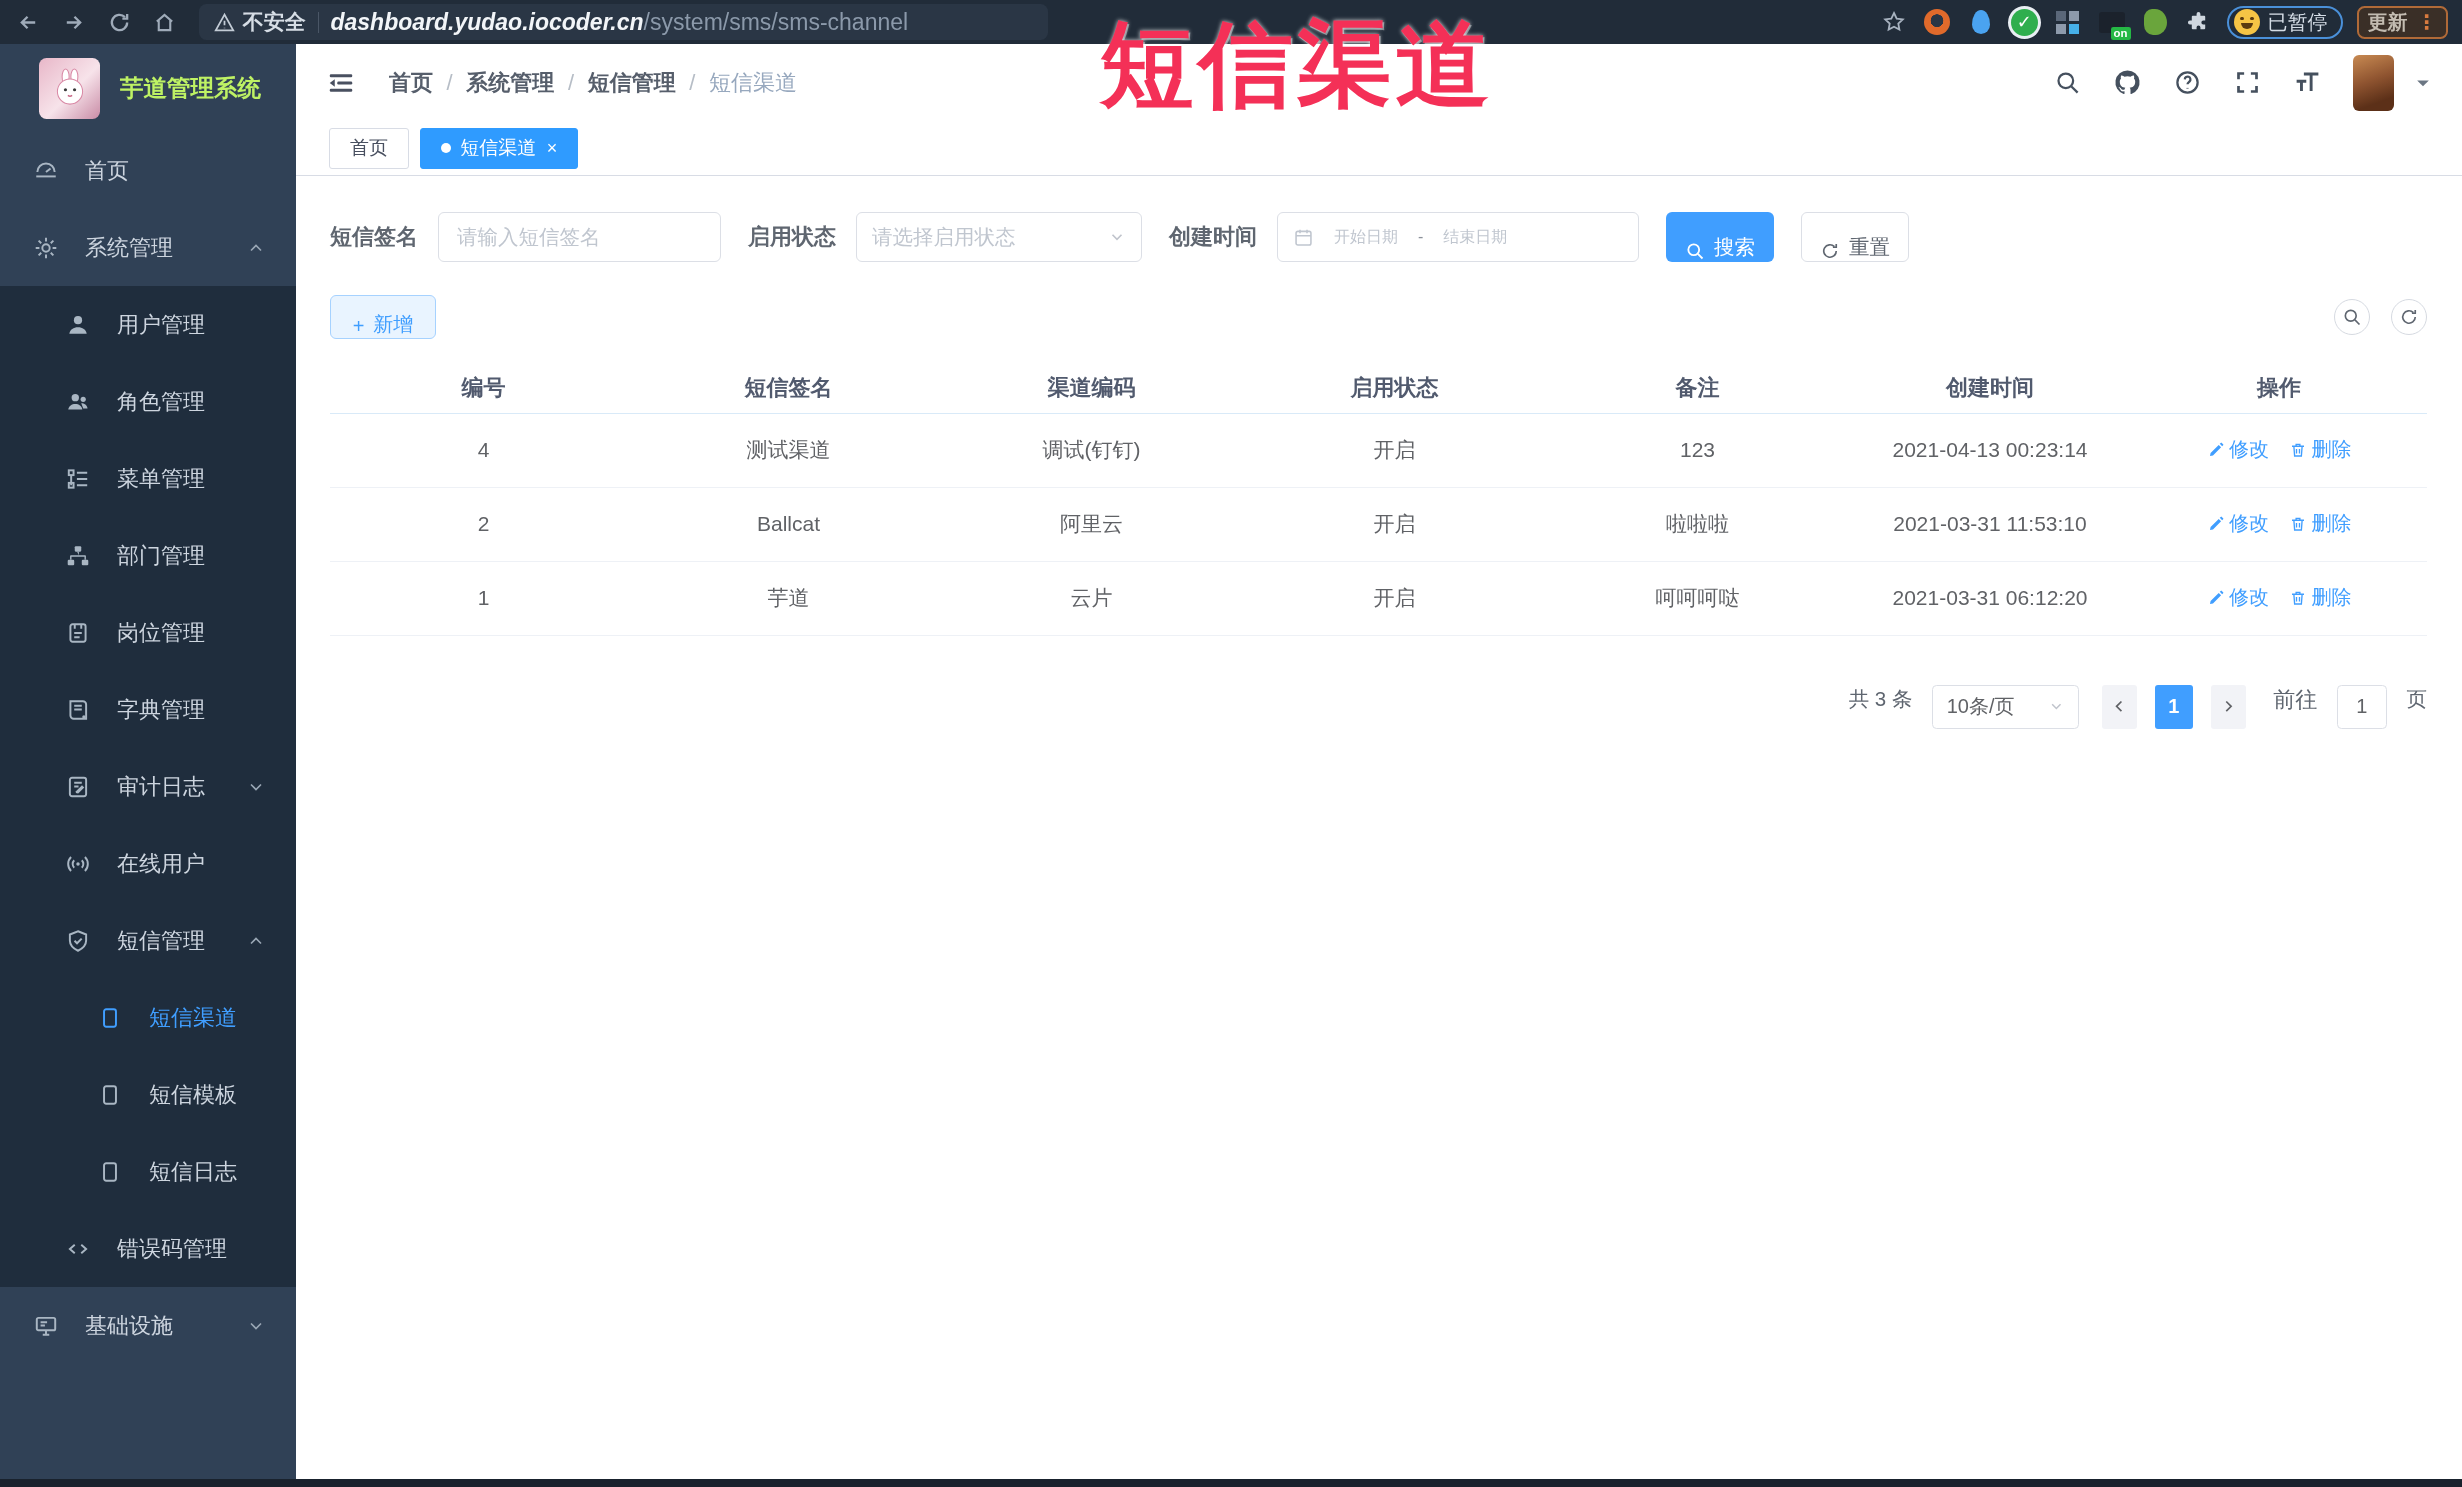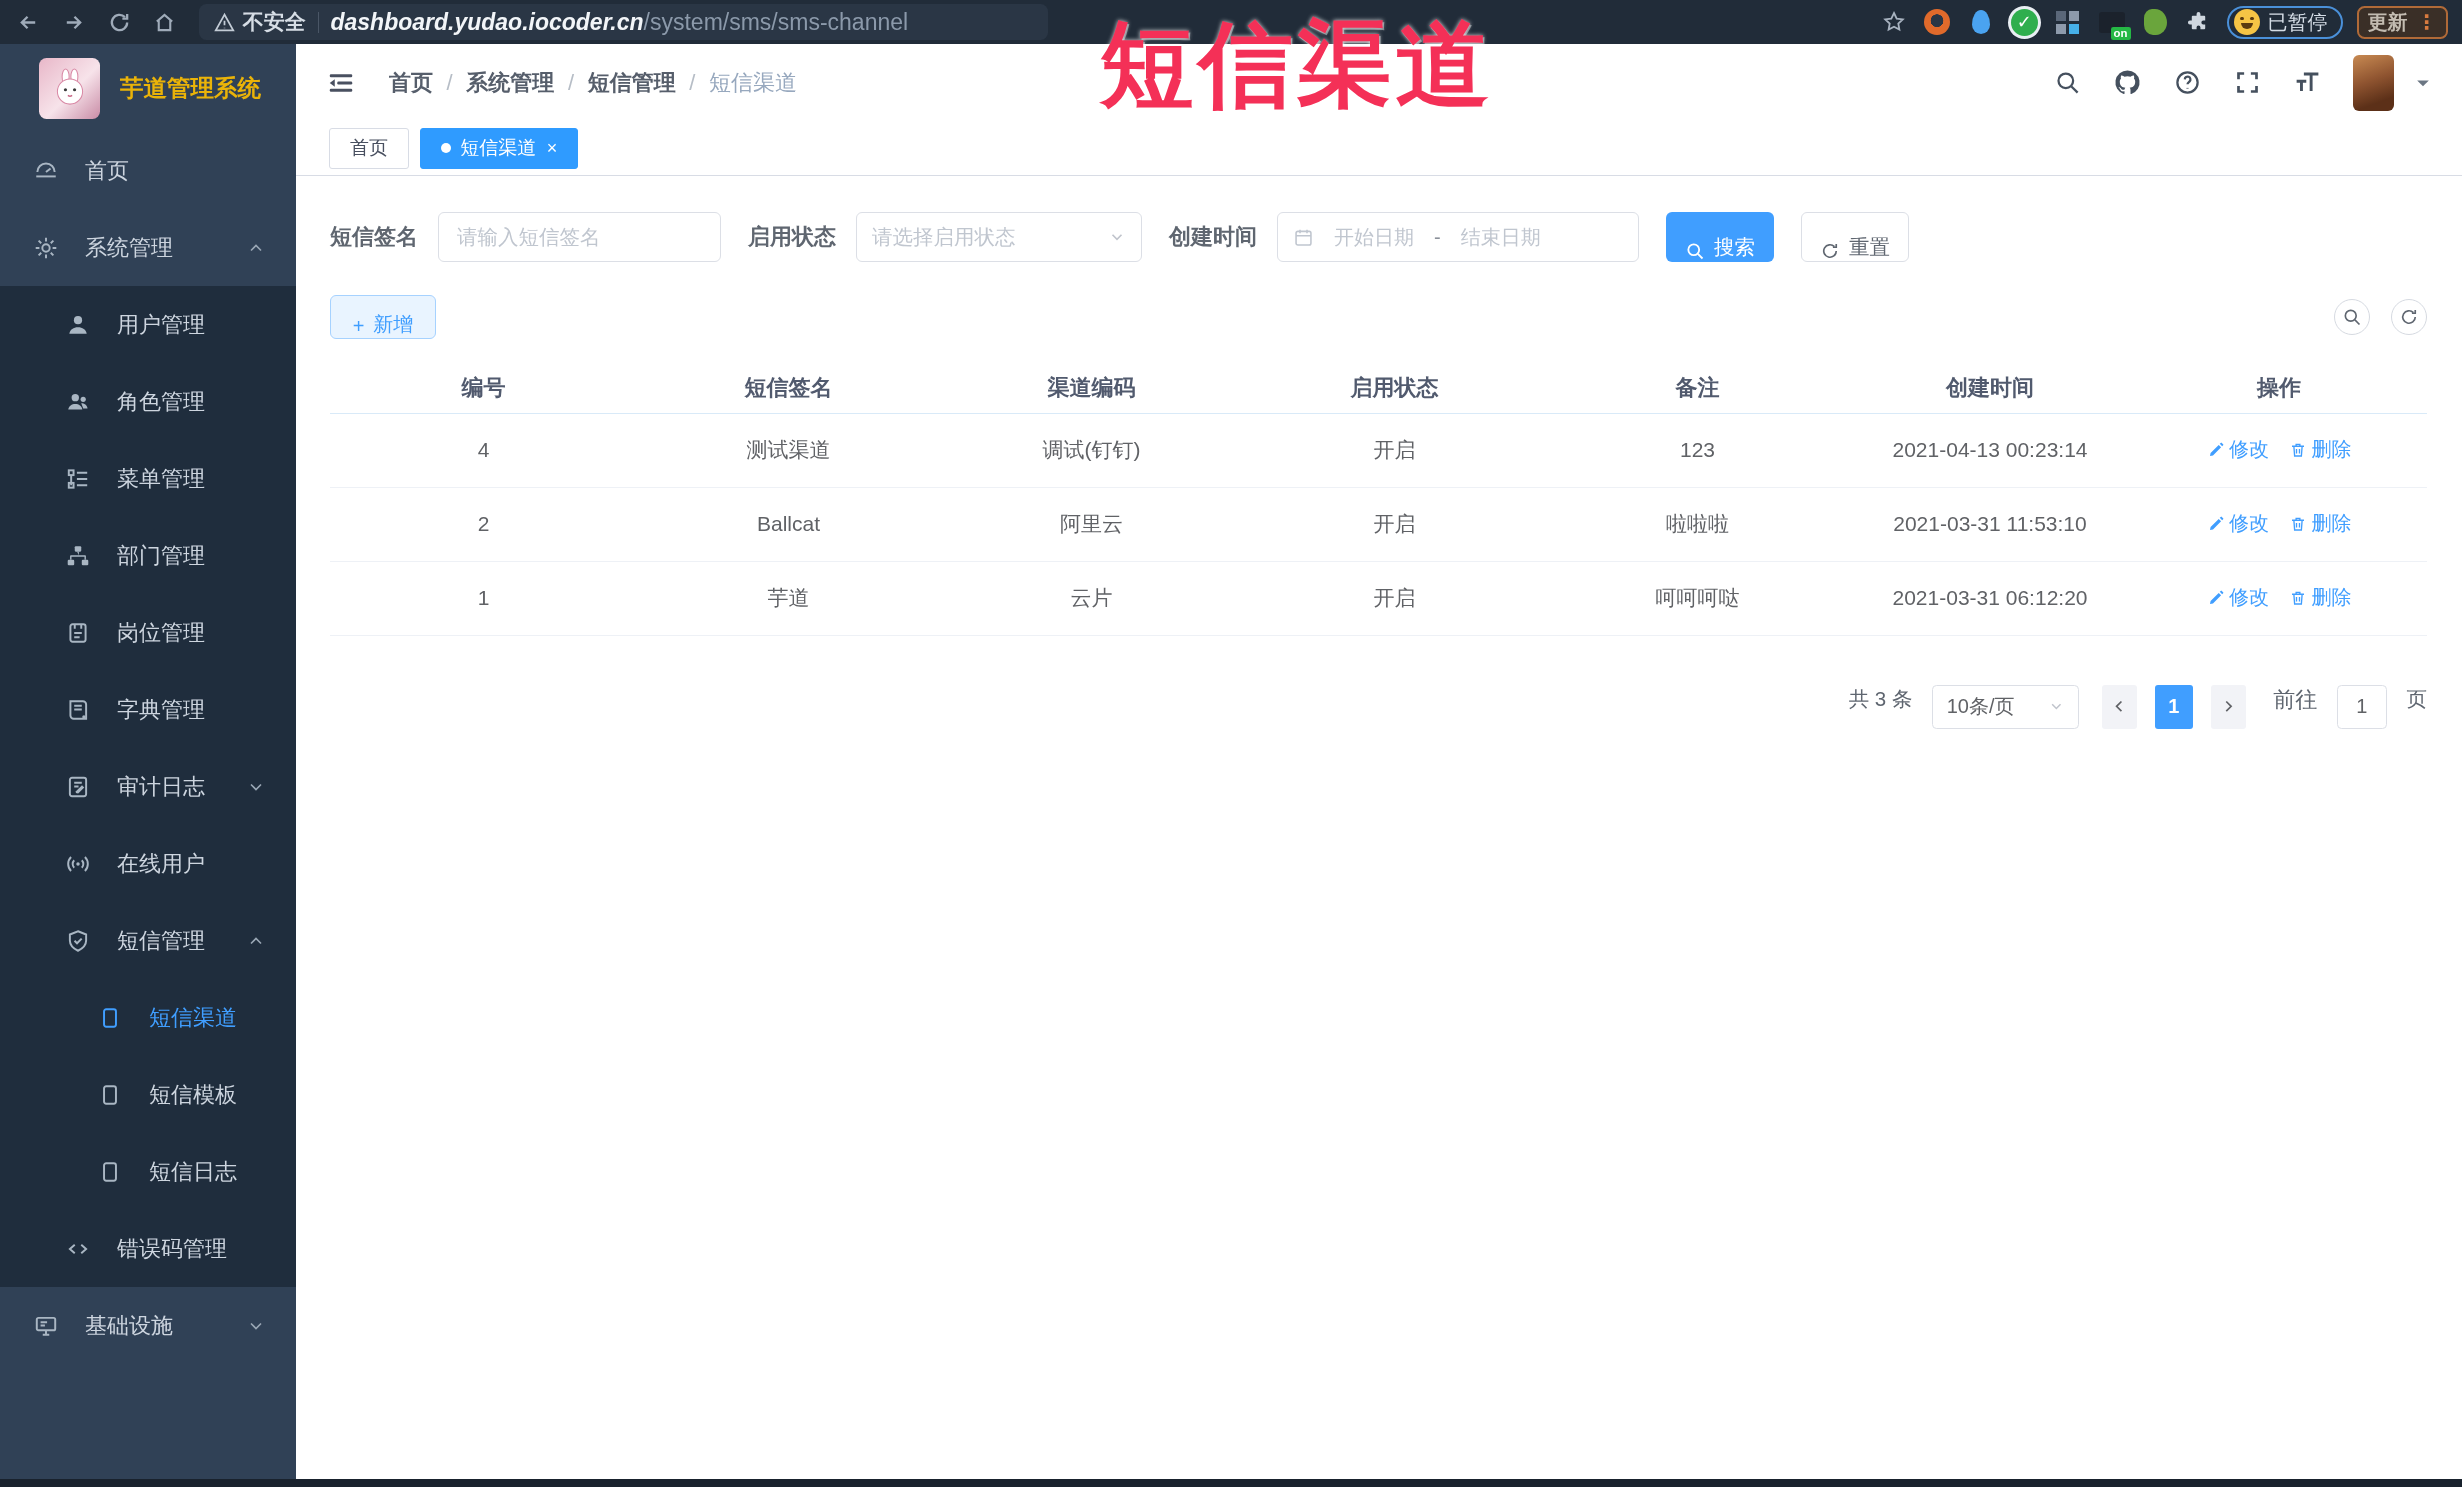--- a/index.html
+++ b/index.html
@@ -33,21 +33,21 @@
   .update-btn span { color:#c3bcb1; font-size:20px; font-weight:700; }
   .update-btn .dots { color:#d97b3f; font-size:20px; letter-spacing:0.8px; }
 
   
   .annotation { position:absolute; left:1100px; top:1.5px; z-index:60; font-size:94px; font-weight:600; color:#f43057; letter-spacing:4.5px; text-shadow:0 0 4.5px rgba(255,255,255,.85), 1.5px 1.5px 0 rgba(255,255,255,.4); font-family:"DejaVu Sans",sans-serif; }
 
   
   .sidebar { position:absolute; left:0; top:44px; width:296px; height:1444px; background:#304156; z-index:4; }
   .logo-row { height:88px; display:flex; align-items:center; padding-left:39px; gap:20px; }
   .logo-img { width:61px; height:61px; border-radius:7.6px; background:linear-gradient(135deg,#e8b7c8,#f7e3ea 55%,#c98ca6); display:flex; align-items:center; justify-content:center; overflow:hidden; }
-  .logo-title { color:#eab308; font-size:23.5px; font-weight:700; }
+  .logo-title { color:#bef264; font-size:23.5px; font-weight:700; }
   .menu { position:absolute; top:88px; left:0; right:0; }
   .menu-item { display:flex; align-items:center; height:77px; color:#cdd5df; font-size:22px; cursor:pointer; }
   .menu-item .mi-ico { width:26px; height:26px; margin-right:26px; color:#a9b6c3; flex:none; }
   .menu-item.lv1 { padding-left:33px; }
   .menu-item.lv2 { padding-left:65px; }
   .menu-item.lv3 { padding-left:97px; }
   .menu-dark { background:#1f2d3d; }
   .menu-item.active { color:#409EFF; }
   .menu-item.active .mi-ico { color:#409EFF; }
   .mi-chev { margin-left:auto; margin-right:30px; color:#9aa7b5; }
@@ -76,21 +76,21 @@
   .content { padding:36px 36px 0 34px; }
   .filter-row { display:flex; align-items:center; }
   .f-label { font-size:22px; font-weight:700; color:#5f6670; margin-right:20px; white-space:nowrap; }
   .f-input { width:283px; height:50px; border:1.5px solid #dcdfe6; border-radius:6px; font-size:20.5px; color:#606266; padding:0 18px; outline:none; }
   .f-input::placeholder { color:#c0c6cf; }
   .f-sel { width:286px; height:50px; border:1.5px solid #dcdfe6; border-radius:6px; display:flex; align-items:center; padding:0 15px; margin-right:27px;text-align:right; }
   .f-sel span { color:#c0c6cf; font-size:20.5px; }
   .f-sel .chev { margin-left:auto; color:#c0c4cc; }
   .f-range { width:362px; height:50px; border:1.5px solid #dcdfe6; border-radius:6px; display:flex; align-items:center; padding:0 15px; gap:20px; margin-right:27px; }
   .f-range .cal { color:#c0c6cf; }
-  .f-range span { color:#c0c6cf; font-size:20px; }
+  .f-range span { color:#c0c6cf; font-size:16px; }
   .f-range .rsep { color:#8a9099; }
   .btn { height:50px; border-radius:6px; display:inline-flex; align-items:flex-end; justify-content:center; gap:9px; font-size:20.5px; cursor:pointer; border:1.5px solid transparent; }
   .btn-primary { background:#409EFF; color:#fff; width:108px; }
   .btn-plain { background:#fff; color:#5f6670; border-color:#dcdfe6; width:108px; margin-left:27px; }
 
   .toolbar-row { margin-top:33px; display:flex; align-items:center; }
   .btn-add { background:#e9f4ff; border-color:#a6d2ff; color:#409EFF; width:106px; height:44px; font-size:20px; }
   .tool-right { margin-left:auto; display:flex; gap:21px; }
   .circle-btn { width:36px; height:36px; border-radius:50%; border:1.5px solid #d6dae1; background:#fff; color:#5f6670; display:flex; align-items:center; justify-content:center; }
 

